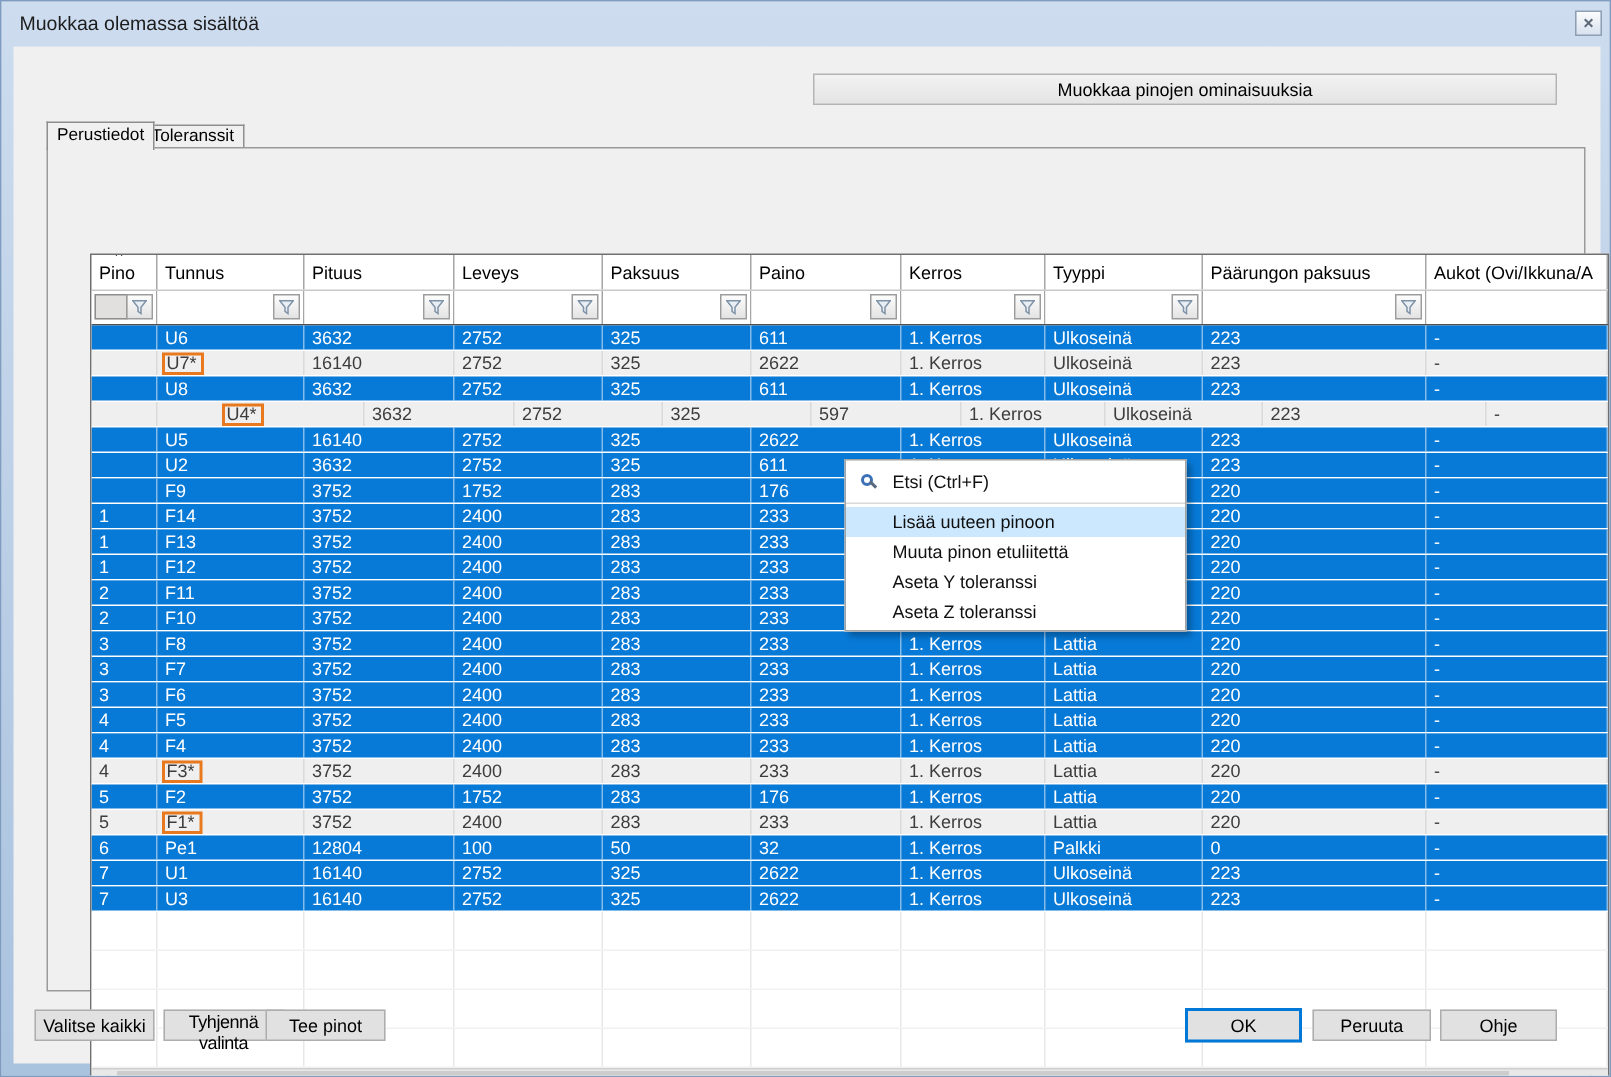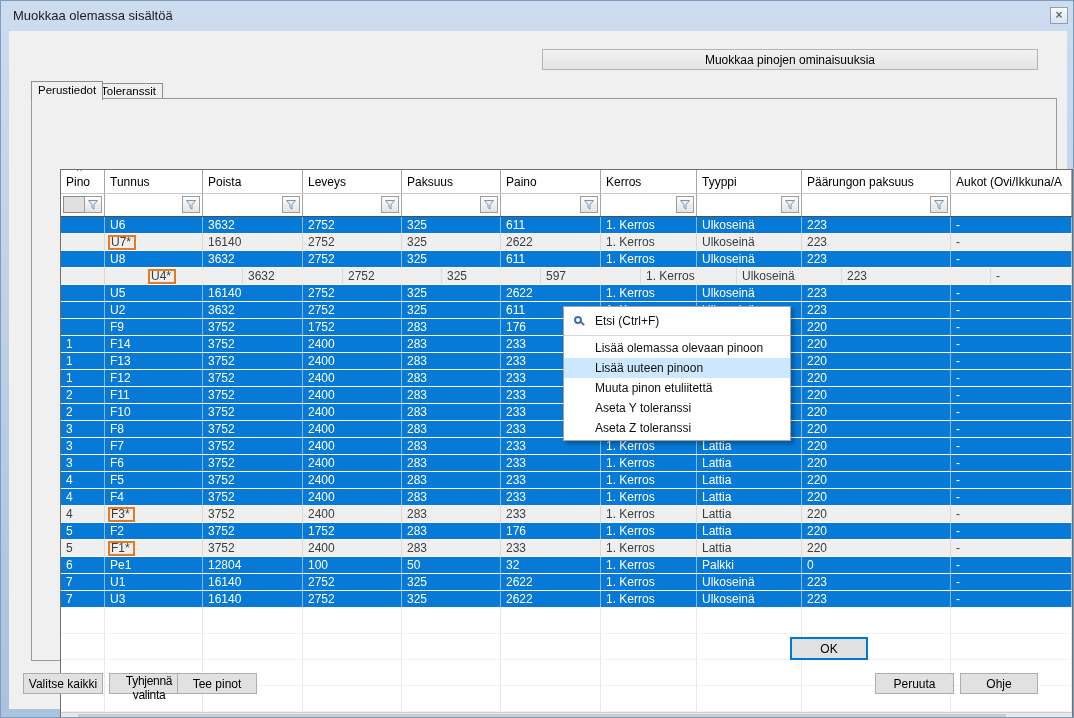--- a/index.html
+++ b/index.html
@@ -62,21 +62,21 @@
   .cm-item.hl{background:#cbe8ff}
   .cm-sep{height:1px;background:#d9d9d9;margin:2px 0}
   .mag{position:absolute;left:10px;top:7px;width:8px;height:8px;border:2px solid #3c71b8;border-radius:50%}
   .mag::after{content:"";position:absolute;width:6px;height:2px;background:#5a6b7d;
               transform:rotate(45deg);right:-5px;bottom:-2px}
 
   .foot-btn{top:642px;height:21px}
   .b-selectall{left:14px;width:80px}
   .b-clear{left:100px;width:80px;letter-spacing:-0.3px}
   .b-make{left:168px;width:80px}
-  .b-ok{left:781px;top:606px;width:78px;height:23px;border:2px solid #0078d7}
+  .b-ok{left:781px;top:641px;width:78px;height:23px;border:2px solid #0078d7}
   .b-cancel{left:866px;width:79px}
   .b-help{left:951px;width:78px}
 </style>
 </head>
 <body>
 
 <div class="window">
   <span class="titlebar-text">Muokkaa olemassa sisältöä</span>
   <div class="close-btn">
     <span>×</span>
@@ -86,21 +86,21 @@
     <button class="btn top-btn btn-props">Muokkaa pinojen ominaisuuksia</button>
 
     <div class="tab active">Perustiedot</div>
     <div class="tab inactive">Toleranssit</div>
 
     <div class="tabpage">
       <div class="grid">
         <div class="ghead" id="ghead">
             <div class="hc" style="width: 44px;"><div class="sortmark">^</div><div class="" style="display: inline;">Pino</div></div>
             <div class="hc" style="width: 98px;"><div class="" style="display: inline;">Tunnus</div></div>
-            <div class="hc" style="width: 100px;"><div class="" style="display: inline;">Poista</div></div>
+            <div class="hc" style="width: 100px;"><div class="" style="display: inline;">Pituus</div></div>
             <div class="hc" style="width: 99px;"><div class="" style="display: inline;">Leveys</div></div>
             <div class="hc" style="width: 99px;"><div class="" style="display: inline;">Paksuus</div></div>
             <div class="hc" style="width: 100px;"><div class="" style="display: inline;">Paino</div></div>
             <div class="hc" style="width: 96px;"><div class="" style="display: inline;">Kerros</div></div>
             <div class="hc" style="width: 105px;"><div class="" style="display: inline;">Tyyppi</div></div>
             <div class="hc" style="width: 149px;"><div class="" style="display: inline;">Päärungon paksuus</div></div>
             <div class="hc" style="flex: 1 1 0%;"><div class="" style="display: inline;">Aukot (Ovi/Ikkuna/A</div></div>
           </div>
         <div class="gfilter" id="gfilter">
             <div class="fc" style="width: 44px;">
@@ -499,21 +499,20 @@
           <div class="sb-arrow">◂</div>
           <div class="sb-thumb"></div>
           <div class="sb-arrow right">▸</div>
         </div>
       </div>
     </div>
 
     <div class="ctx" id="ctxmenu">
         <div class="cm-item search"><div class="mag"></div><div class="" style="display: inline;">Etsi (Ctrl+F)</div></div>
         <div class="cm-sep"></div>
-        <div class="cm-item">Lisää olemassa olevaan pinoon</div>
         <div class="cm-item hl">Lisää uuteen pinoon</div>
         <div class="cm-item">Muuta pinon etuliitettä</div>
         <div class="cm-item">Aseta Y toleranssi</div>
         <div class="cm-item">Aseta Z toleranssi</div>
       </div>
 
     <button class="btn foot-btn b-selectall">Valitse kaikki</button>
     <button class="btn foot-btn b-clear">Tyhjennä valinta</button>
     <button class="btn foot-btn b-make">Tee pinot</button>
     <button class="btn b-ok">OK</button>

